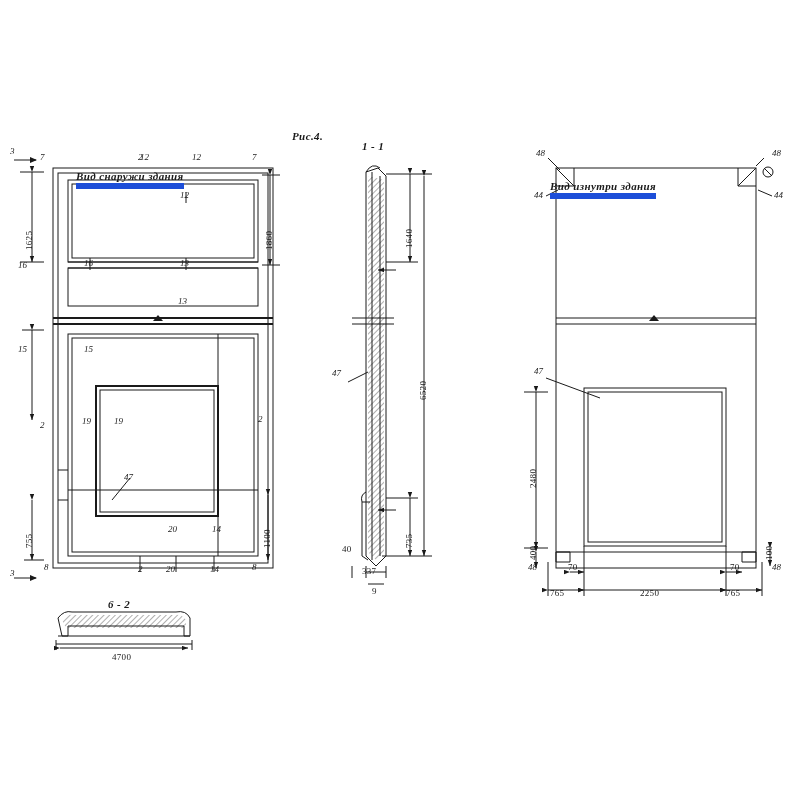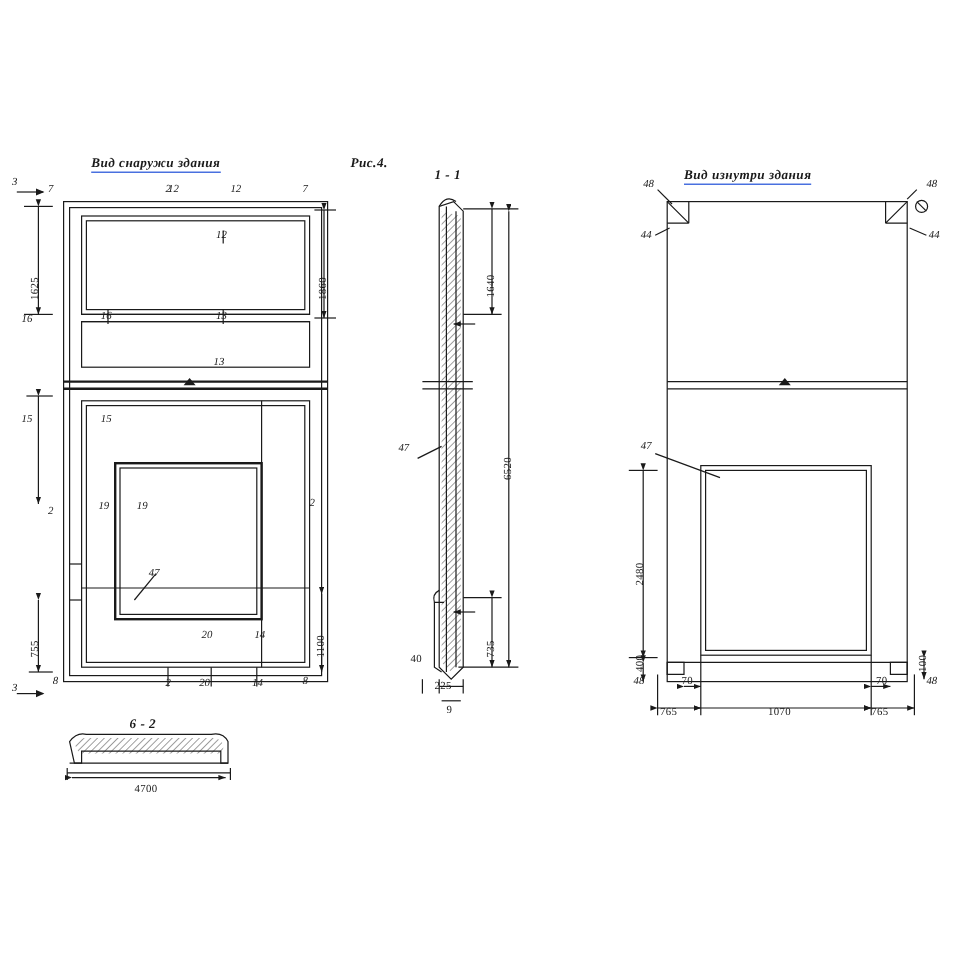--- a/index.html
+++ b/index.html
@@ -1,21 +1,21 @@
 <!DOCTYPE html>
 <html><head>
 <meta charset="utf-8">
 <style>
   html,body{margin:0;padding:0;background:#ffffff;}
   body{width:800px;height:800px;position:relative;overflow:hidden;
        font-family:"Liberation Serif", serif;color:#1a1a1a;}
   .sheet{position:absolute;left:0;top:0;width:800px;height:800px;}
   .lbl{position:absolute;font-size:9px;white-space:nowrap;letter-spacing:.3px;}
   .ttl{font-size:11px;font-style:italic;font-weight:bold;letter-spacing:.4px;}
-  .ttl-u{border-bottom:1px solid #1d4ed8;padding-bottom:1px;}
+  .ttl-u{border-bottom:6px solid #1d4ed8;padding-bottom:1px;margin-top:40px;}
   .vert{transform-origin:0 0;transform:rotate(-90deg);}
   svg{position:absolute;left:0;top:0;overflow:visible;}
   .hatch{fill:url(#hx);}
   .num{position:absolute;font-size:9px;font-style:italic;}
 </style>
 </head>
 <body>
 
 <div class="sheet">
 
@@ -171,21 +171,21 @@
       <line x1="56" y1="644" x2="192" y2="644"></line>
       <line x1="56" y1="640" x2="56" y2="650"></line>
       <line x1="192" y1="640" x2="192" y2="650"></line>
       <line x1="60" y1="648" x2="188" y2="648" marker-start="url(#ar)" marker-end="url(#ar)"></line>
     </g>
   </svg>
 
   <div class="lbl ttl" style="left:292px;top:130px;">Рис.4.</div>
 
   <div class="lbl ttl ttl-u" style="left:76px;top:130px;">Вид снаружи здания</div>
-  <div class="lbl ttl ttl-u" style="left:570px;top:140px;">Вид изнутри здания</div>
+  <div class="lbl ttl ttl-u" style="left:550px;top:140px;">Вид изнутри здания</div>
   <div class="lbl ttl" style="left:362px;top:140px;">1 - 1</div>
   <div class="lbl ttl" style="left:108px;top:598px;">6 - 2</div>
 
   <div class="num" style="left:10px;top:146px;">3</div>
   <div class="num" style="left:10px;top:568px;">3</div>
   <div class="num" style="left:40px;top:152px;">7</div>
   <div class="num" style="left:140px;top:152px;">12</div>
   <div class="num" style="left:192px;top:152px;">12</div>
   <div class="num" style="left:252px;top:152px;">7</div>
   <div class="num" style="left:180px;top:190px;">12</div>
@@ -212,36 +212,36 @@
   <div class="lbl vert" style="left:24px;top:250px;">1625</div>
   <div class="lbl vert" style="left:264px;top:250px;">1860</div>
   <div class="lbl vert" style="left:24px;top:548px;">755</div>
   <div class="lbl vert" style="left:262px;top:548px;">1100</div>
 
   <div class="num" style="left:332px;top:368px;">47</div>
   <div class="lbl vert" style="left:404px;top:248px;">1640</div>
   <div class="lbl vert" style="left:418px;top:400px;">6520</div>
   <div class="lbl vert" style="left:404px;top:548px;">735</div>
   <div class="lbl" style="left:342px;top:544px;">40</div>
-  <div class="lbl" style="left:362px;top:566px;">225</div>
+  <div class="lbl" style="left:362px;top:566px;">337</div>
   <div class="lbl" style="left:372px;top:586px;">9</div>
 
   <div class="num" style="left:536px;top:148px;">48</div>
   <div class="num" style="left:772px;top:148px;">48</div>
   <div class="num" style="left:534px;top:190px;">44</div>
   <div class="num" style="left:774px;top:190px;">44</div>
   <div class="num" style="left:534px;top:366px;">47</div>
   <div class="num" style="left:528px;top:562px;">48</div>
   <div class="num" style="left:772px;top:562px;">48</div>
 
   <div class="lbl vert" style="left:528px;top:488px;">2480</div>
   <div class="lbl vert" style="left:528px;top:560px;">400</div>
   <div class="lbl vert" style="left:764px;top:560px;">100</div>
 
   <div class="lbl" style="left:550px;top:588px;">765</div>
-  <div class="lbl" style="left:640px;top:588px;">1070</div>
+  <div class="lbl" style="left:640px;top:588px;">2250</div>
   <div class="lbl" style="left:726px;top:588px;">765</div>
   <div class="lbl" style="left:568px;top:562px;">70</div>
   <div class="lbl" style="left:730px;top:562px;">70</div>
 
   <div class="lbl" style="left:112px;top:652px;">4700</div>
 
 </div>
 
 </body></html>

